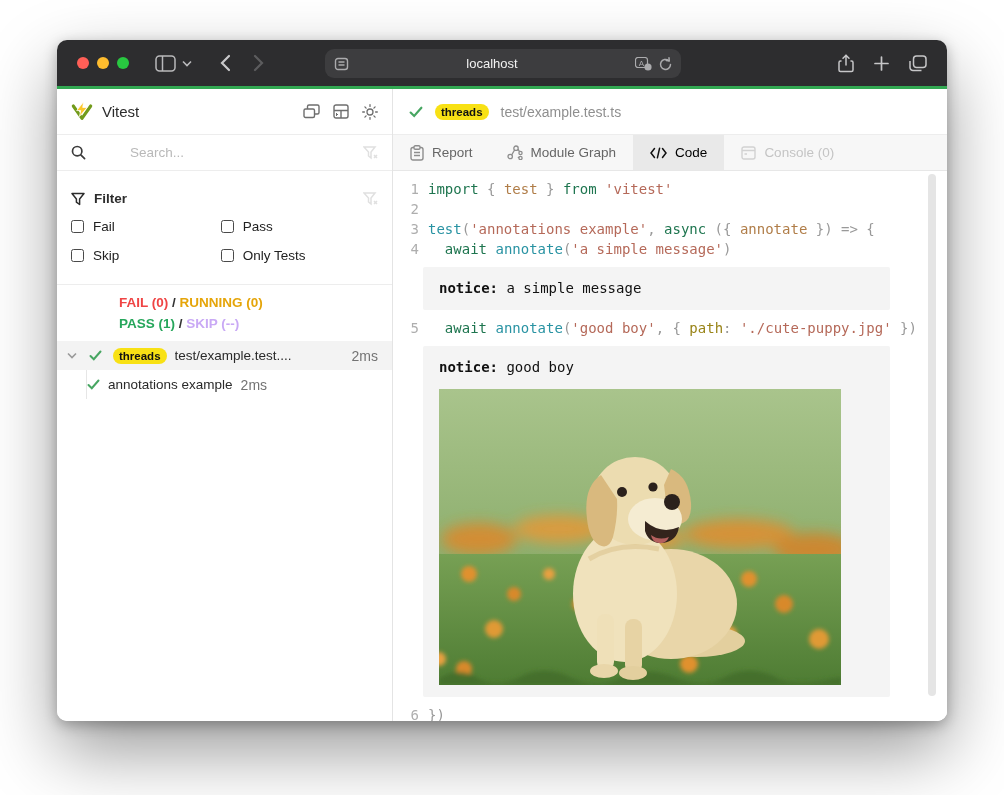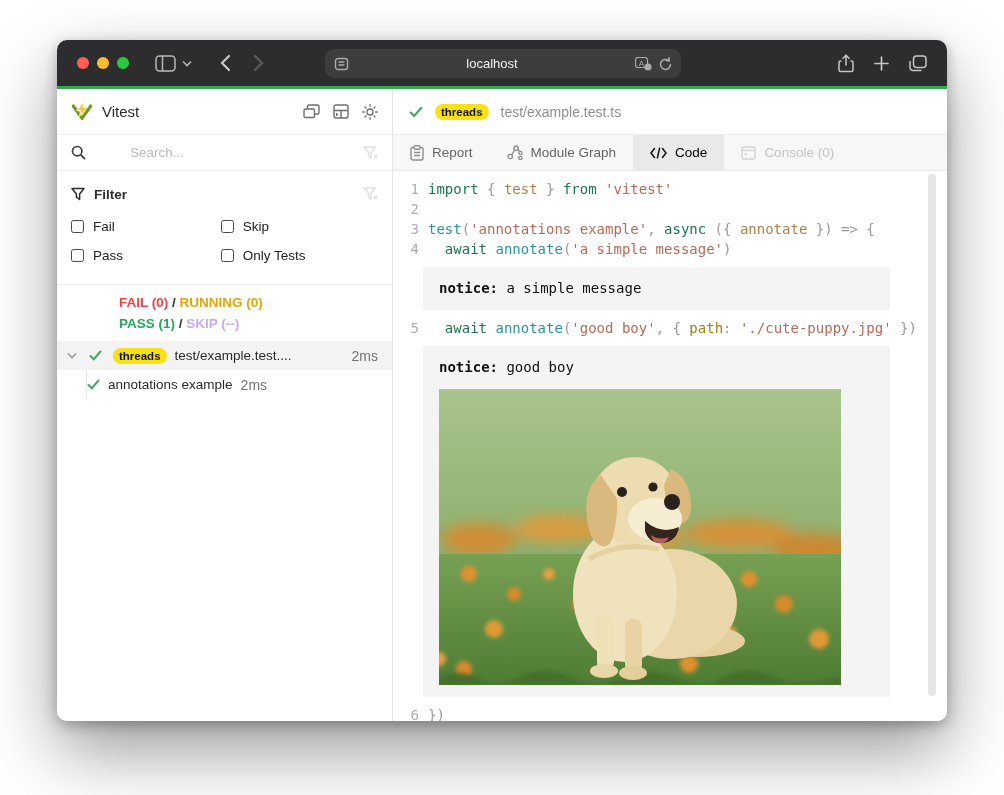--- a/index.html
+++ b/index.html
@@ -35,21 +35,21 @@
   
   .sb-header { height:46px; display:flex; align-items:center; padding:0 14px; border-bottom:1px solid #ededed; }
   .sb-title { font-size:15px; color:#2c2c2c; margin-left:9px; font-weight:500; }
   .sb-header-actions { margin-left:auto; display:flex; align-items:center; gap:13px; color:#6e6e6e; }
   .searchrow { height:36px; display:flex; align-items:center; padding:0 14px; border-bottom:1px solid #ededed; color:#3c3c3c;gap:34px; }
   .search-input { border:none; outline:none; background:transparent; font-size:13.5px; color:#333; margin-left:10px; flex:1; font-family:"Liberation Sans",sans-serif; }
   .search-input::placeholder { color:#b9b9b9; }
   .faint-icon { color:#e0e0e0; }
 
   .filterblock { padding:11px 14px 4px 14px; }
-  .filter-titlerow { display:flex; align-items:center; height:24px; color:#2d2d2d; }
+  .filter-titlerow { display:flex; align-items:flex-end; height:24px; color:#2d2d2d; }
   .filter-title { font-size:13.5px; font-weight:700; margin-left:9px; }
   .chk-grid { display:grid; grid-template-columns:1fr 1.05fr; margin-top:6px; }
   .chk-item { display:flex; align-items:center; height:29px; cursor:default; }
   .chk-box { width:13px; height:13px; border:1.6px solid #4a4a4a; border-radius:2.5px; background:#fff; }
   .chk-label { font-size:13.5px; color:#222; margin-left:9px; }
 
   .statusblock { border-top:1px solid #ededed; margin-top:10px; padding:7px 0 7px 62px; line-height:21px; font-size:13.5px; font-weight:700; }
   .st-sep { color:#333; }
   .st-fail { color:#ef4444; } .st-running { color:#e5a50a; }
   .st-pass { color:#26a65b; } .st-skip { color:#c9a9f5; }
@@ -257,25 +257,25 @@
               </svg>
           </span>
         </div>
         <div class="chk-grid">
           <div class="chk-item">
             <span class="chk-box"></span>
             <span class="chk-label">Fail</span>
           </div>
           <div class="chk-item">
             <span class="chk-box"></span>
-            <span class="chk-label">Skip</span>
+            <span class="chk-label">Pass</span>
           </div>
           <div class="chk-item">
             <span class="chk-box"></span>
-            <span class="chk-label">Pass</span>
+            <span class="chk-label">Skip</span>
           </div>
           <div class="chk-item">
             <span class="chk-box"></span>
             <span class="chk-label">Only Tests</span>
           </div>
         </div>
       </div>
 
       <div class="statusblock">
         <div>

